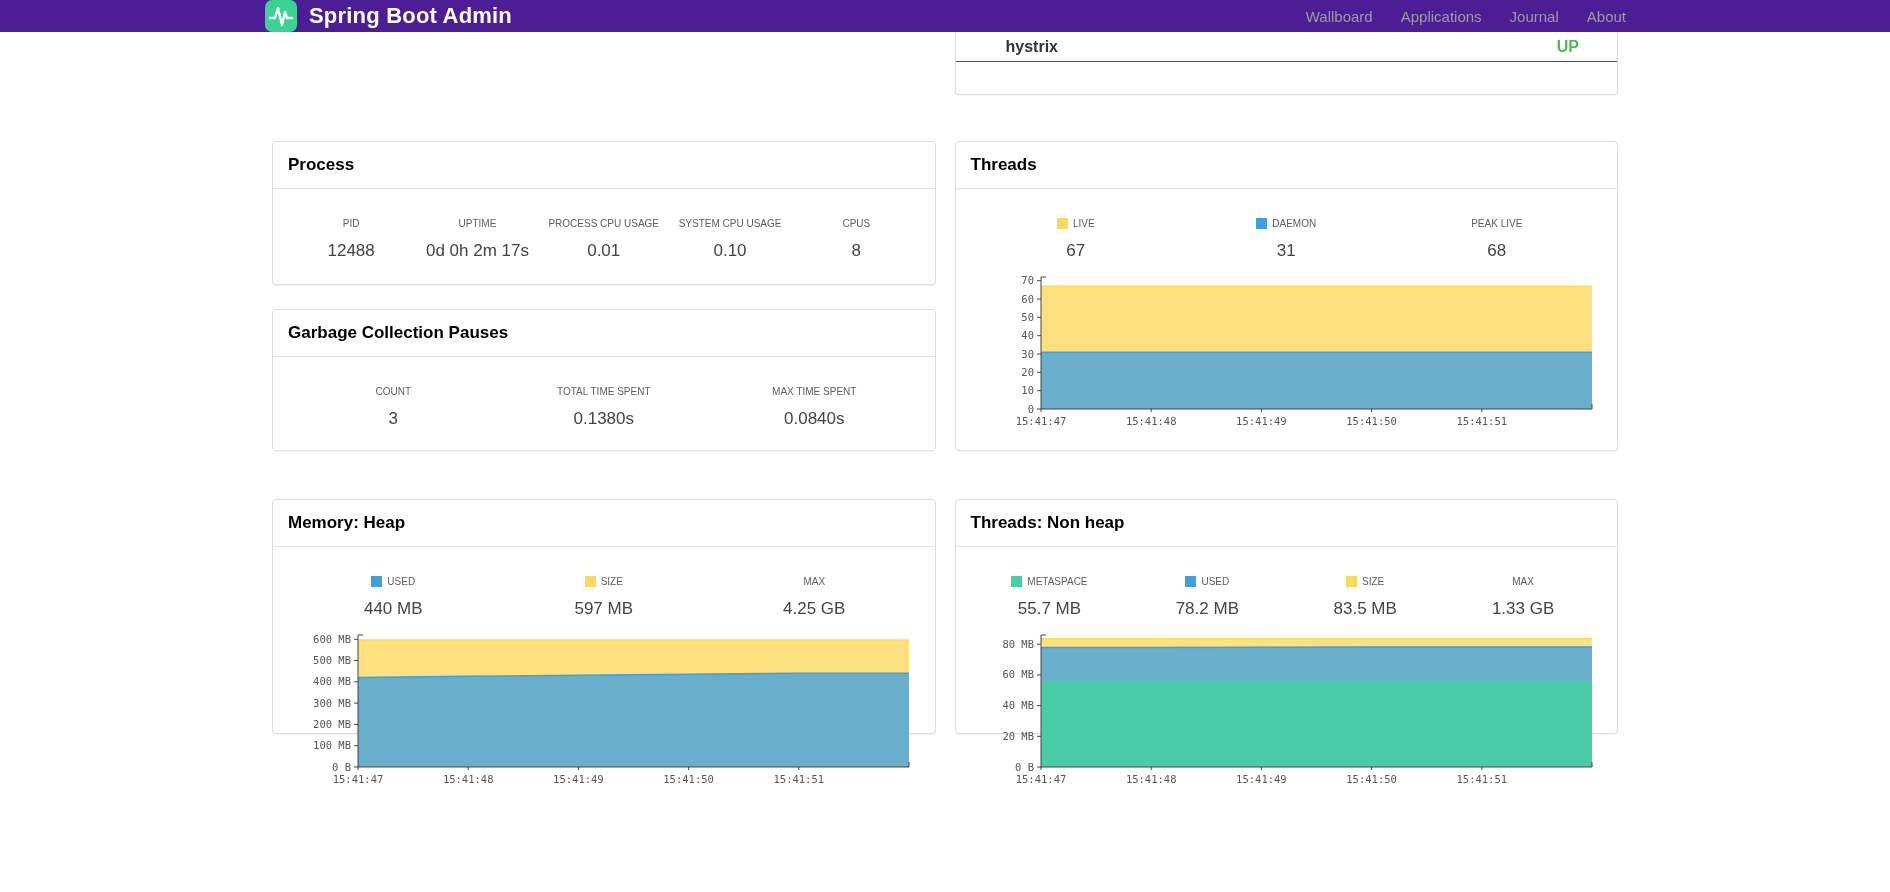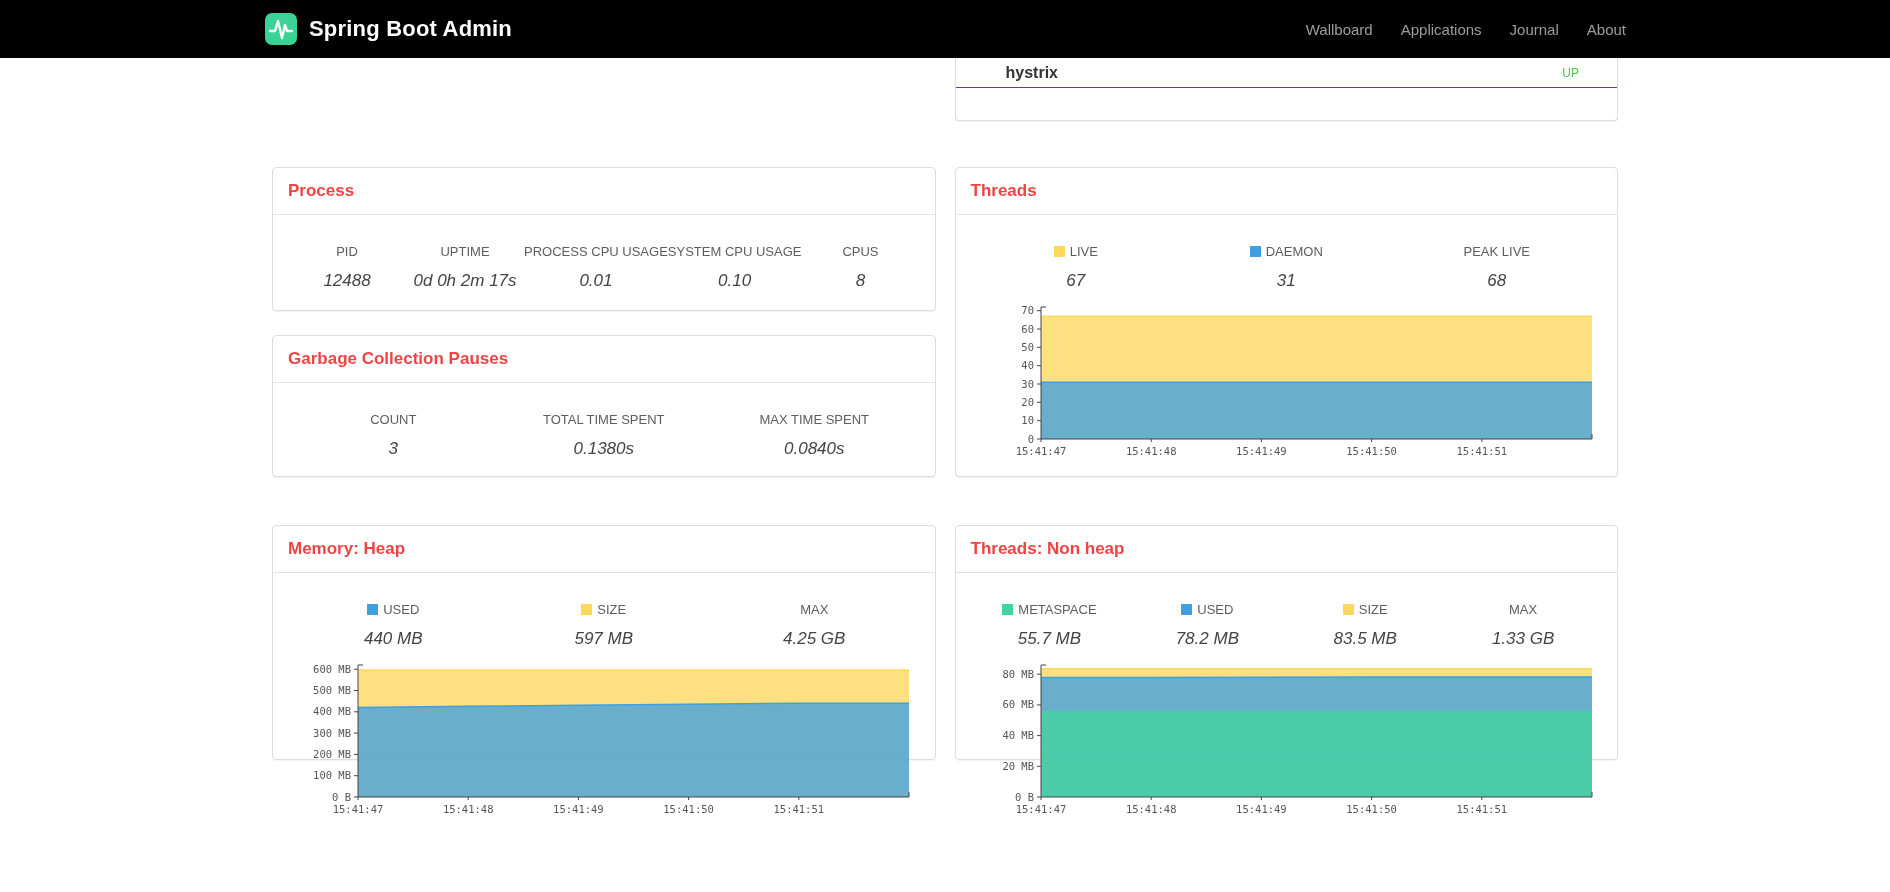--- a/index.html
+++ b/index.html
@@ -4,21 +4,21 @@
 <style>
   * { box-sizing: border-box; }
   html,body { margin:0; padding:0; }
   body {
     width:1890px; height:892px; overflow:hidden;
     background:#ffffff; color:#333;
     font-family:"Liberation Sans", sans-serif;
   }
 
   
-  .navbar { height:58px; background:#000000; }
+  .navbar { height:32px; background:#4c1d95; }
   .nav-inner {
     width:1362px; margin:0 auto; height:100%;
     display:flex; align-items:center; justify-content:space-between;
   }
   .brand { display:flex; align-items:center; gap:11px; cursor:pointer; }
   .brand-text { color:#ffffff; font-size:22px; font-weight:700; letter-spacing:.2px; }
   .nav-links { display:flex; align-items:flex-start; }
   .nav-link { color:#9d9d9d; font-size:15px; padding:0 14px; cursor:pointer; }
   .nav-link:last-child { padding-right:0; }
 
@@ -29,49 +29,49 @@
   .row1 { margin-top:46px; }
   .row2 { margin-top:48px; }
 
   
   .card {
     background:#fff; border:1px solid #ddd; border-radius:4px;
     box-shadow:0 1px 1px rgba(0,0,0,.05);
   }
   .card-header {
     padding:13px 15px; border-bottom:1px solid #e4e4e4;
-    font-size:17px; font-weight:700; color:#ef4444;
+    font-size:17px; font-weight:700; color:#000000;
   }
   .card-body { padding:29px 15px 24px; }
   .card-process { height:144px; }
   .card-gc { height:142px; margin-top:24px; }
   .card-threads { height:310px; }
   .card-memory { height:235px; }
 
   
   .status-card {
     border-top:none; border-radius:0 0 4px 4px; height:63px;
   }
   .status-row {
     height:30px; display:flex; align-items:center; justify-content:space-between;
     padding:0 38px 0 50px; border-bottom:1px solid #6d28d9; cursor:pointer;
   }
   .app-name { font-size:16px; font-weight:700; color:#333; }
-  .status-badge { font-size:12px; font-weight:400;text-align:right; }
+  .status-badge { font-size:16px; font-weight:700;text-align:right; }
 
   
   .metrics { display:flex; }
   .metric { flex:1; text-align:center; }
   .metric-label {
-    font-size:13px; color:#5d5d5d;
+    font-size:10px; color:#5d5d5d;
     display:flex; align-items:center; justify-content:center; gap:5px;
     white-space:nowrap;
   }
   .swatch { width:11px; height:11px; display:inline-block; flex:none; }
-  .metric-value { margin-top:12px; font-size:17px; color:#444;font-style:italic; }
+  .metric-value { margin-top:12px; font-size:17px; color:#444; }
 
   
   .chart { margin-top:8px; }
   .chart svg { display:block; }
   text.tick {
     font-family:"DejaVu Sans Mono", monospace;
     font-size:10.5px; fill:#555;
   }
 </style>
 </head>

